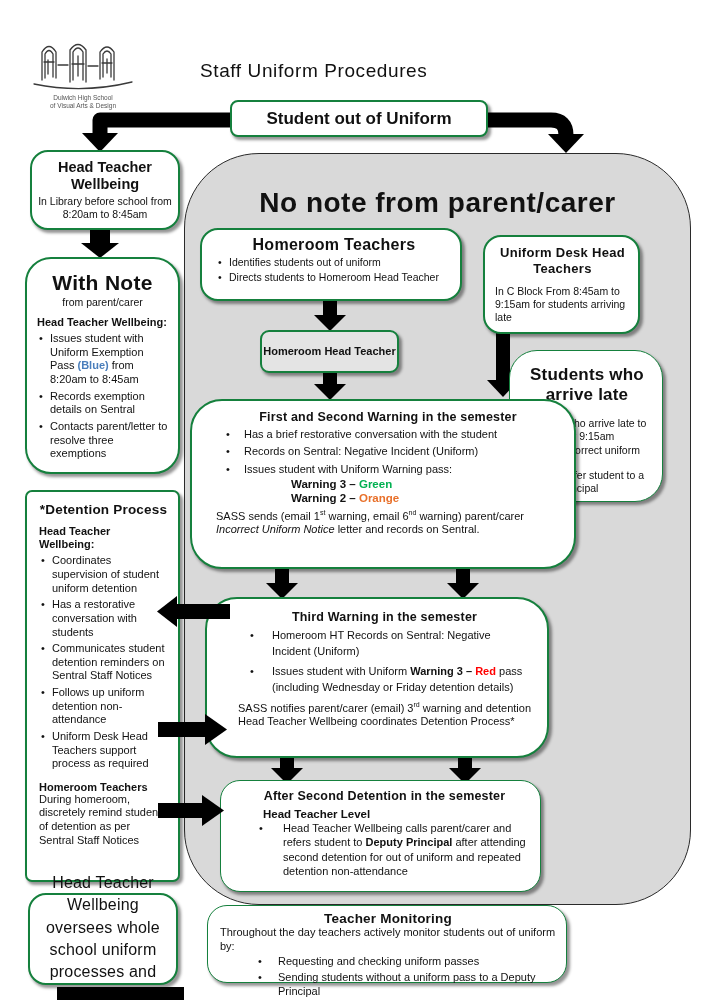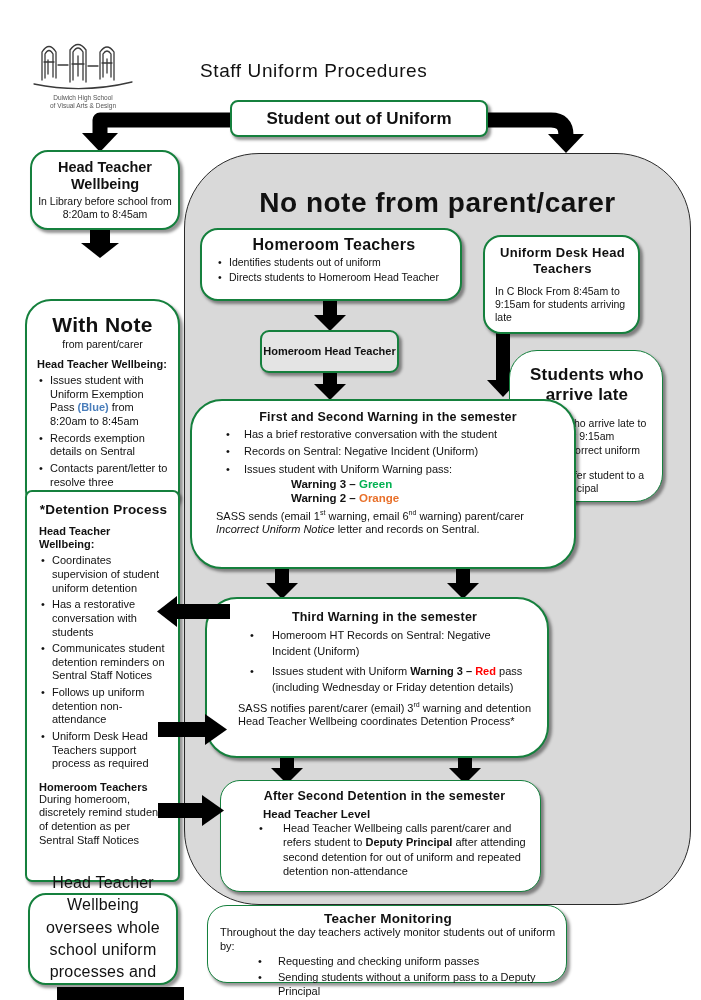--- a/index.html
+++ b/index.html
@@ -15,21 +15,21 @@
   .doc-title{position:absolute;left:200px;top:60px;font-size:19px;letter-spacing:.6px;z-index:3;}
   .logo{position:absolute;left:28px;top:38px;z-index:3;}
   .logo-text{font-size:6.5px;color:#555;text-align:center;line-height:1.25;width:110px;}
   
   .sout{left:230px;top:100px;width:258px;height:37px;border-radius:8px;
         display:flex;align-items:center;justify-content:center;font-weight:bold;font-size:17px;}
   
   .htw{left:30px;top:150px;width:150px;height:80px;border-radius:18px;text-align:center;padding-top:7px;}
   .htw .t{font-weight:bold;font-size:14.5px;line-height:1.15;}
   .htw .b{font-size:10.5px;margin-top:3px;line-height:1.25;}
-  .withnote{left:25px;top:257px;width:155px;height:217px;border-radius:26px;padding:12px 10px 0 10px;margin-top:42px;}
+  .withnote{left:25px;top:257px;width:155px;height:217px;border-radius:26px;padding:12px 10px 0 10px;}
   .withnote .t{font-size:21px;font-weight:bold;text-align:center;letter-spacing:.3px;}
   .withnote .s{font-size:10.5px;text-align:center;margin-top:1px;}
   .role{font-weight:bold;font-size:11px;line-height:1.2;margin-top:8px;}
   .body11{font-size:11px;line-height:1.24;}
   .bul{position:relative;padding-left:13px;margin-top:3px;font-size:11px;line-height:1.24;}
   .bul::before{content:"\2022";position:absolute;left:2px;}
   .detbox{left:25px;top:490px;width:155px;height:392px;border-radius:7px;padding:10px 10px 0 12px;}
   .detbox .t{font-size:13.5px;font-weight:bold;text-align:center;letter-spacing:.2px;}
   .hrt{font-weight:bold;font-size:11px;margin-top:10px;}
   .oversees{left:28px;top:893px;width:150px;height:92px;border-radius:18px;

